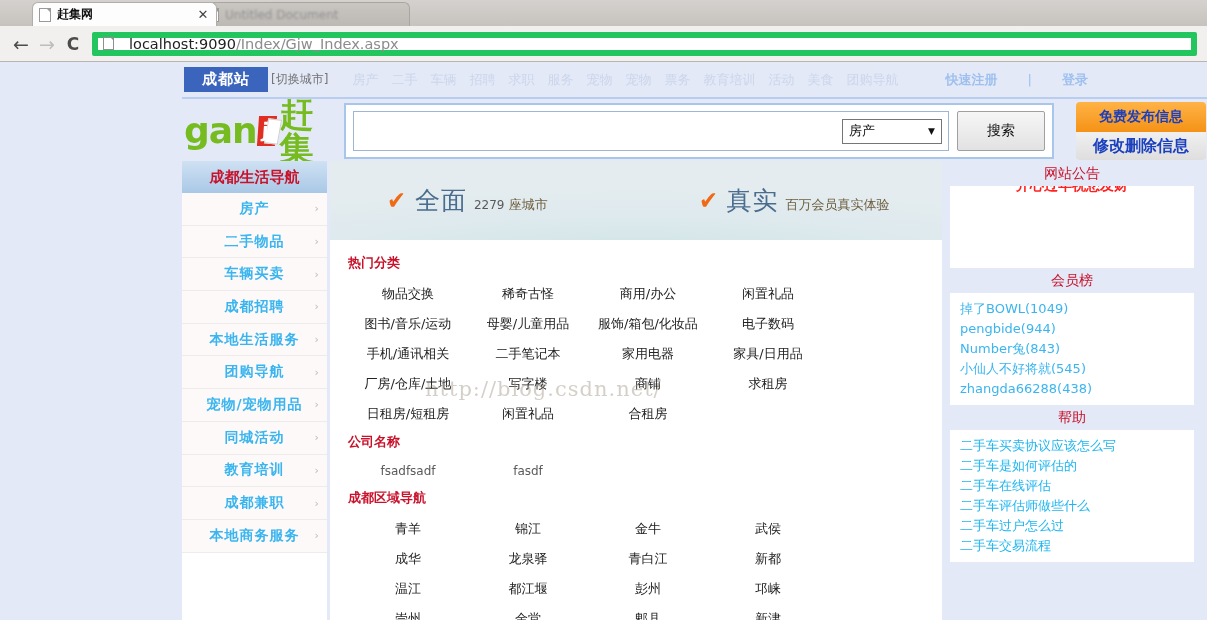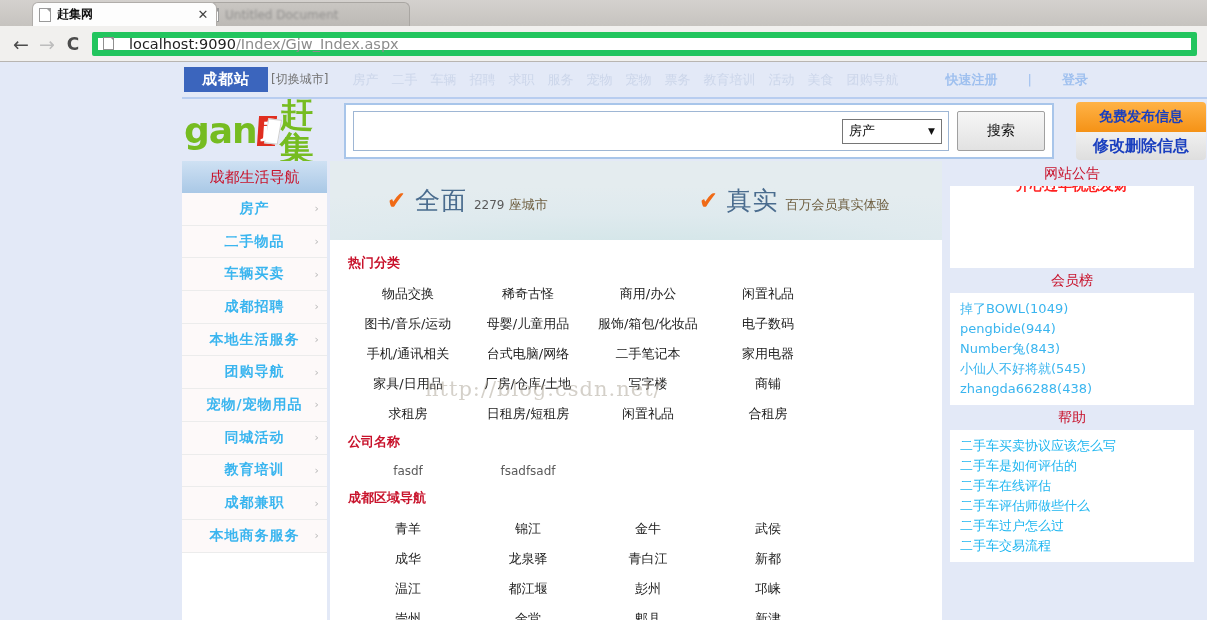--- a/index.html
+++ b/index.html
@@ -183,21 +183,21 @@
     border-radius: 0 0 4px 4px;
     display: flex; align-items: center; justify-content: center;
     font-size: 16px; font-weight: bold; color: #1a3fbf;
   }
 
   
   #body3 { display: flex; height: 459px; }
   #leftcol { width: 145px; flex: none; background: #fff; margin-right: 3px; }
   #sidebar-title {
     height: 32px; background: linear-gradient(#cfe1f3, #a9c8e6);
-    color: #c8122b; font-size: 15px; font-weight: normal;
+    color: #c8122b; font-size: 15px; font-weight: bold;
     display: flex; align-items: center; justify-content: center;
   }
   .side-item {
     height: 32.7px; background: #fdf9f9;
     border-bottom: 1px solid #ececec;
     display: flex; align-items: center; justify-content: center;
     position: relative;
   }
   .side-item .lbl {
     font-size: 14px; font-weight: bold; color: #3ab5ef;
@@ -427,37 +427,36 @@
           <div class="grid5">
             <div class="cell">物品交换</div>
             <div class="cell">稀奇古怪</div>
             <div class="cell">商用/办公</div>
             <div class="cell">闲置礼品</div>
             <div class="cell">图书/音乐/运动</div>
             <div class="cell">母婴/儿童用品</div>
             <div class="cell">服饰/箱包/化妆品</div>
             <div class="cell">电子数码</div>
             <div class="cell">手机/通讯相关</div>
-            <div class="cell">台式电脑/网络</div>
             <div class="cell">二手笔记本</div>
             <div class="cell">家用电器</div>
             <div class="cell">家具/日用品</div>
             <div class="cell">厂房/仓库/土地</div>
             <div class="cell">写字楼</div>
             <div class="cell">商铺</div>
             <div class="cell">求租房</div>
             <div class="cell">日租房/短租房</div>
             <div class="cell">闲置礼品</div>
             <div class="cell">合租房</div>
           </div>
 
           <div class="sec-title" style="margin-top:4px">公司名称</div>
           <div class="grid5 grid-company">
+            <div class="cell">fsadfsadf</div>
             <div class="cell">fasdf</div>
-            <div class="cell">fsadfsadf</div>
           </div>
 
           <div class="sec-title" style="margin-top:5px">成都区域导航</div>
           <div class="grid5 grid4" style="width:480px">
             <div class="cell">青羊</div>
             <div class="cell">锦江</div>
             <div class="cell">金牛</div>
             <div class="cell">武侯</div>
             <div class="cell">成华</div>
             <div class="cell">龙泉驿</div>

